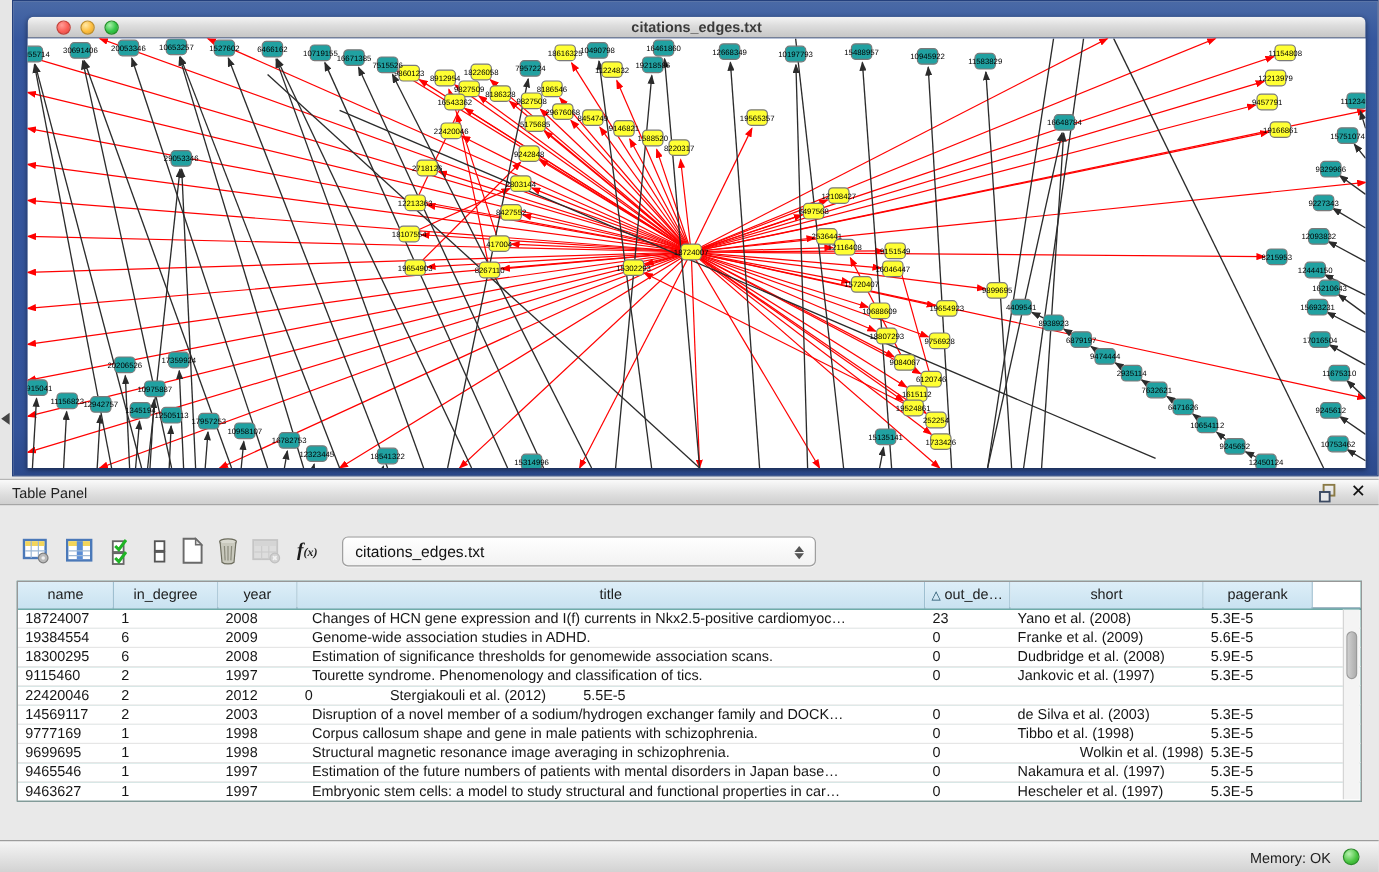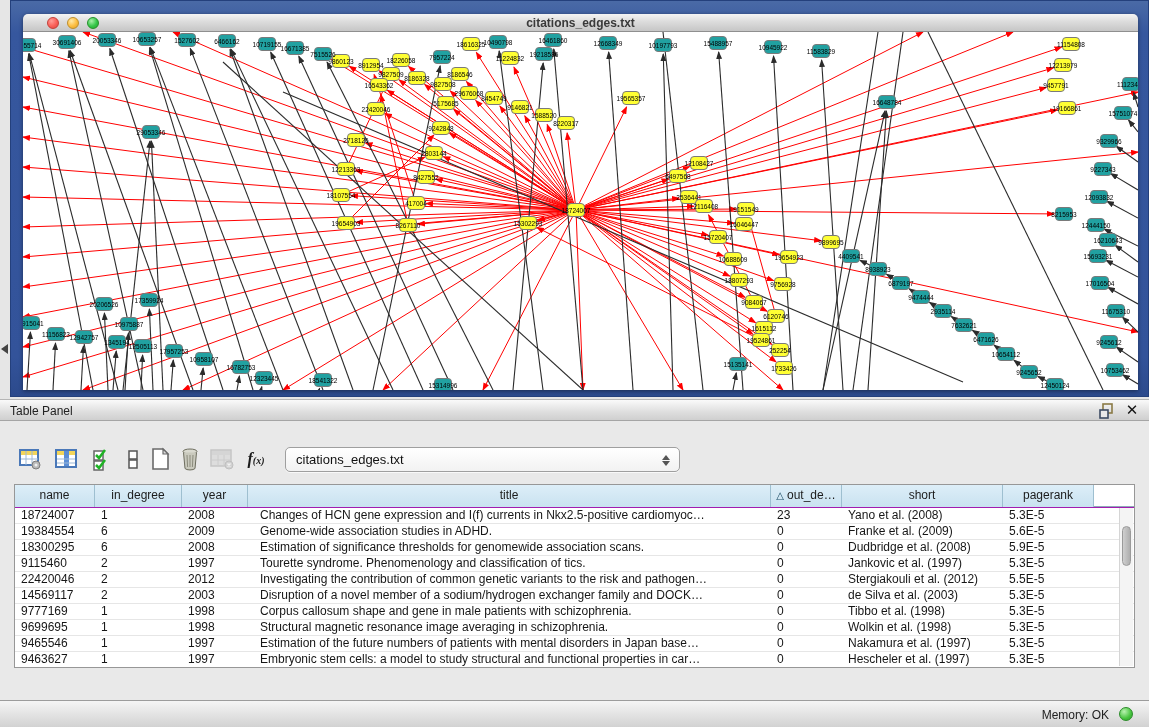--- a/index.html
+++ b/index.html
@@ -50,21 +50,21 @@
     background:linear-gradient(180deg,#ffffff,#f2f2f2); border:1px solid #9f9f9f; border-radius:5px;
     font-size:13px; line-height:23px; padding-left:10px; color:#111;
     box-shadow:0 1px 0 rgba(255,255,255,.7); }
   .stepper { position:absolute; right:8px; top:3px; width:11px; height:18px; display:flex;
     flex-direction:column; align-items:center; justify-content:center; gap:1px; }
   .stepper i { width:0; height:0; border-left:4px solid transparent; border-right:4px solid transparent; }
   .stepper .up { border-bottom:5px solid #555; }
   .stepper .dn { border-top:5px solid #555; }
 
   .data-table { position:absolute; left:14px; top:85px; width:1121px; height:184px;
-    background:#a21caf; border:1px solid #979797; overflow:hidden;padding-left:12px; }
+    background:#0f766e; border:1px solid #979797; overflow:hidden;padding-left:12px; }
   .thead { position:absolute; left:0; top:0; width:100%; height:22px; background:#fff;
     border-bottom:1px solid #8fa9b8; display:flex; }
   .th { height:22px; background:linear-gradient(180deg,#ddeef8,#c9e2f0);
     border-right:1px solid #9ebfd0; font-size:12px; color:#1c1c1c; text-align:center;
     line-height:21px; overflow:hidden; white-space:nowrap; }
   .sort-tri { font-size:10px; color:#184a63; margin-right:3px; }
   .tbody { position:absolute; left:0; top:23px; width:100%; }
   .tr { display:flex; height:16px; border-bottom:1px solid #e6e6e6; background:#fff; }
   .td { font-size:12px; line-height:15px; white-space:nowrap; overflow:hidden;
     padding-left:6px; color:#161616; }
@@ -833,21 +833,20 @@
           <div class="td" style="width: 66px;">1997</div>
           <div class="td" style="width: 523px; padding-left: 12px;">Tourette syndrome. Phenomenology and classification of tics.</div>
           <div class="td" style="width: 71px;">0</div>
           <div class="td" style="width: 161px;">Jankovic et al. (1997)</div>
           <div class="td" style="width: 91px;">5.3E-5</div>
         </div>
         <div class="tr">
           <div class="td" style="width: 80px;">22420046</div>
           <div class="td" style="width: 87px;">2</div>
           <div class="td" style="width: 66px;">2012</div>
-          <div class="td" style="width: 523px; padding-left: 12px;">Investigating the contribution of common genetic variants to the risk and pathogen…</div>
           <div class="td" style="width: 71px;">0</div>
           <div class="td" style="width: 161px;">Stergiakouli et al. (2012)</div>
           <div class="td" style="width: 91px;">5.5E-5</div>
         </div>
         <div class="tr">
           <div class="td" style="width: 80px;">14569117</div>
           <div class="td" style="width: 87px;">2</div>
           <div class="td" style="width: 66px;">2003</div>
           <div class="td" style="width: 523px; padding-left: 12px;">Disruption of a novel member of a sodium/hydrogen exchanger family and DOCK…</div>
           <div class="td" style="width: 71px;">0</div>
@@ -862,21 +861,21 @@
           <div class="td" style="width: 71px;">0</div>
           <div class="td" style="width: 161px;">Tibbo et al. (1998)</div>
           <div class="td" style="width: 91px;">5.3E-5</div>
         </div>
         <div class="tr">
           <div class="td" style="width: 80px;">9699695</div>
           <div class="td" style="width: 87px;">1</div>
           <div class="td" style="width: 66px;">1998</div>
           <div class="td" style="width: 523px; padding-left: 12px;">Structural magnetic resonance image averaging in schizophrenia.</div>
           <div class="td" style="width: 71px;">0</div>
-          <div class="td" style="width: 161px;">Wolkin et al. (1998)</div>
+          <div class="td" style="width: 161px; text-align: right;">Wolkin et al. (1998)</div>
           <div class="td" style="width: 91px;">5.3E-5</div>
         </div>
         <div class="tr">
           <div class="td" style="width: 80px;">9465546</div>
           <div class="td" style="width: 87px;">1</div>
           <div class="td" style="width: 66px;">1997</div>
           <div class="td" style="width: 523px; padding-left: 12px;">Estimation of the future numbers of patients with mental disorders in Japan base…</div>
           <div class="td" style="width: 71px;">0</div>
           <div class="td" style="width: 161px;">Nakamura et al. (1997)</div>
           <div class="td" style="width: 91px;">5.3E-5</div>

